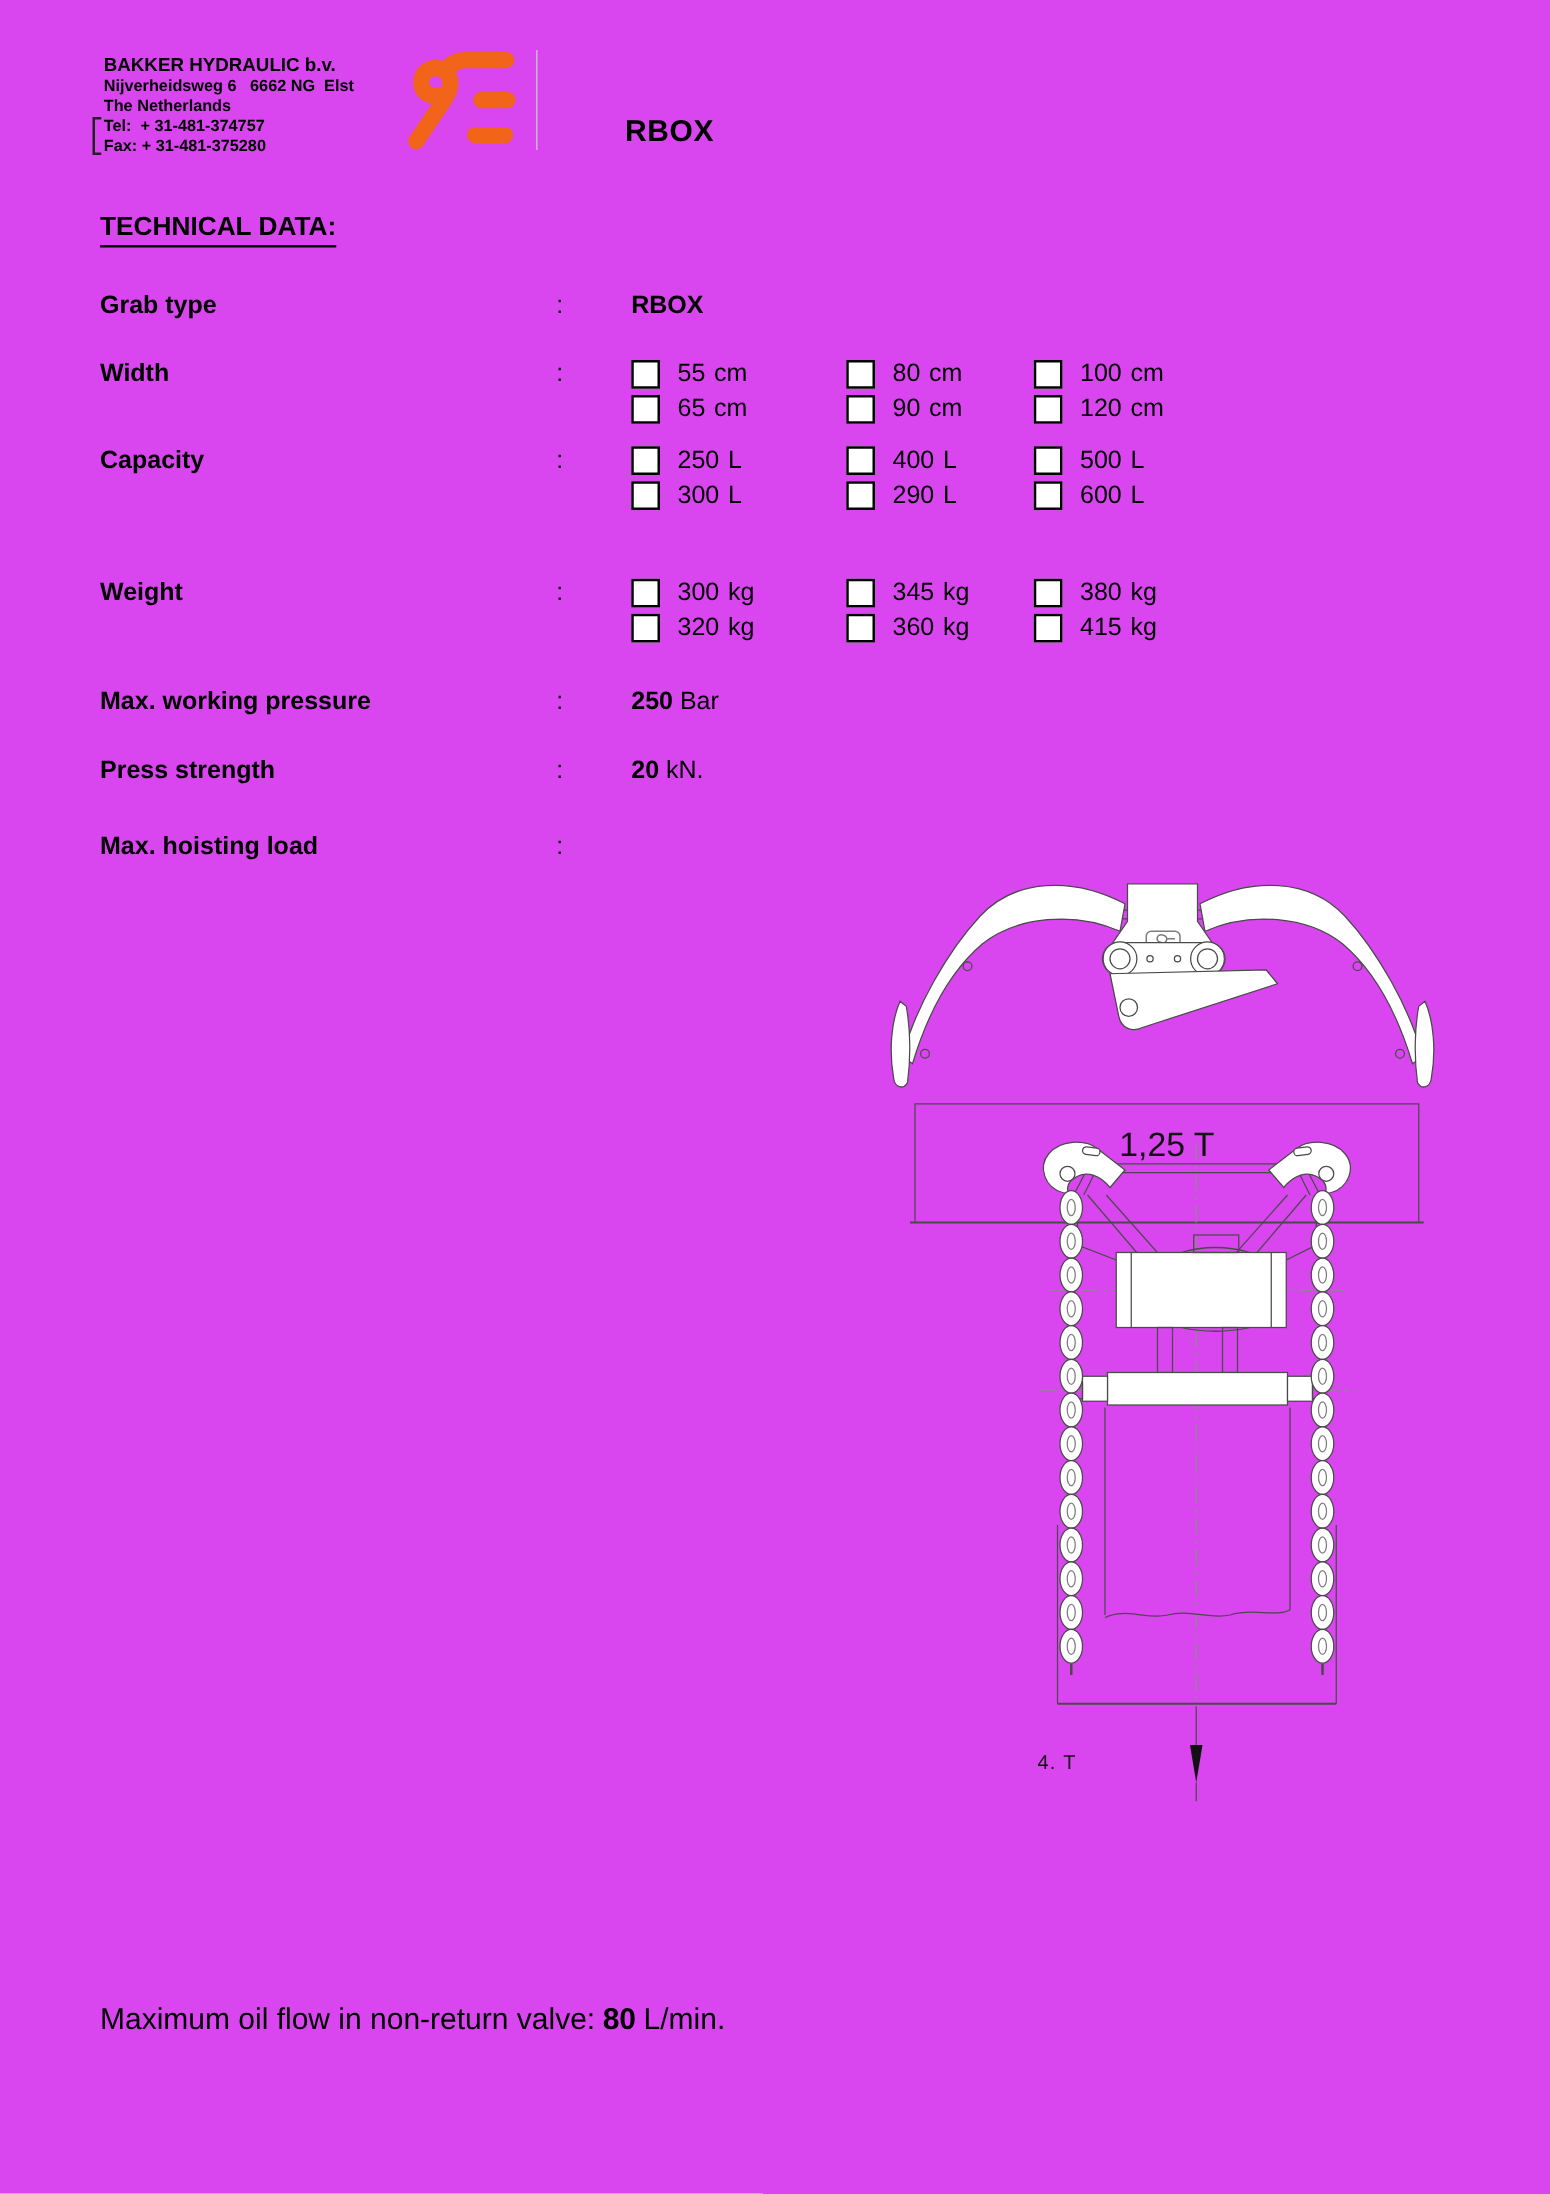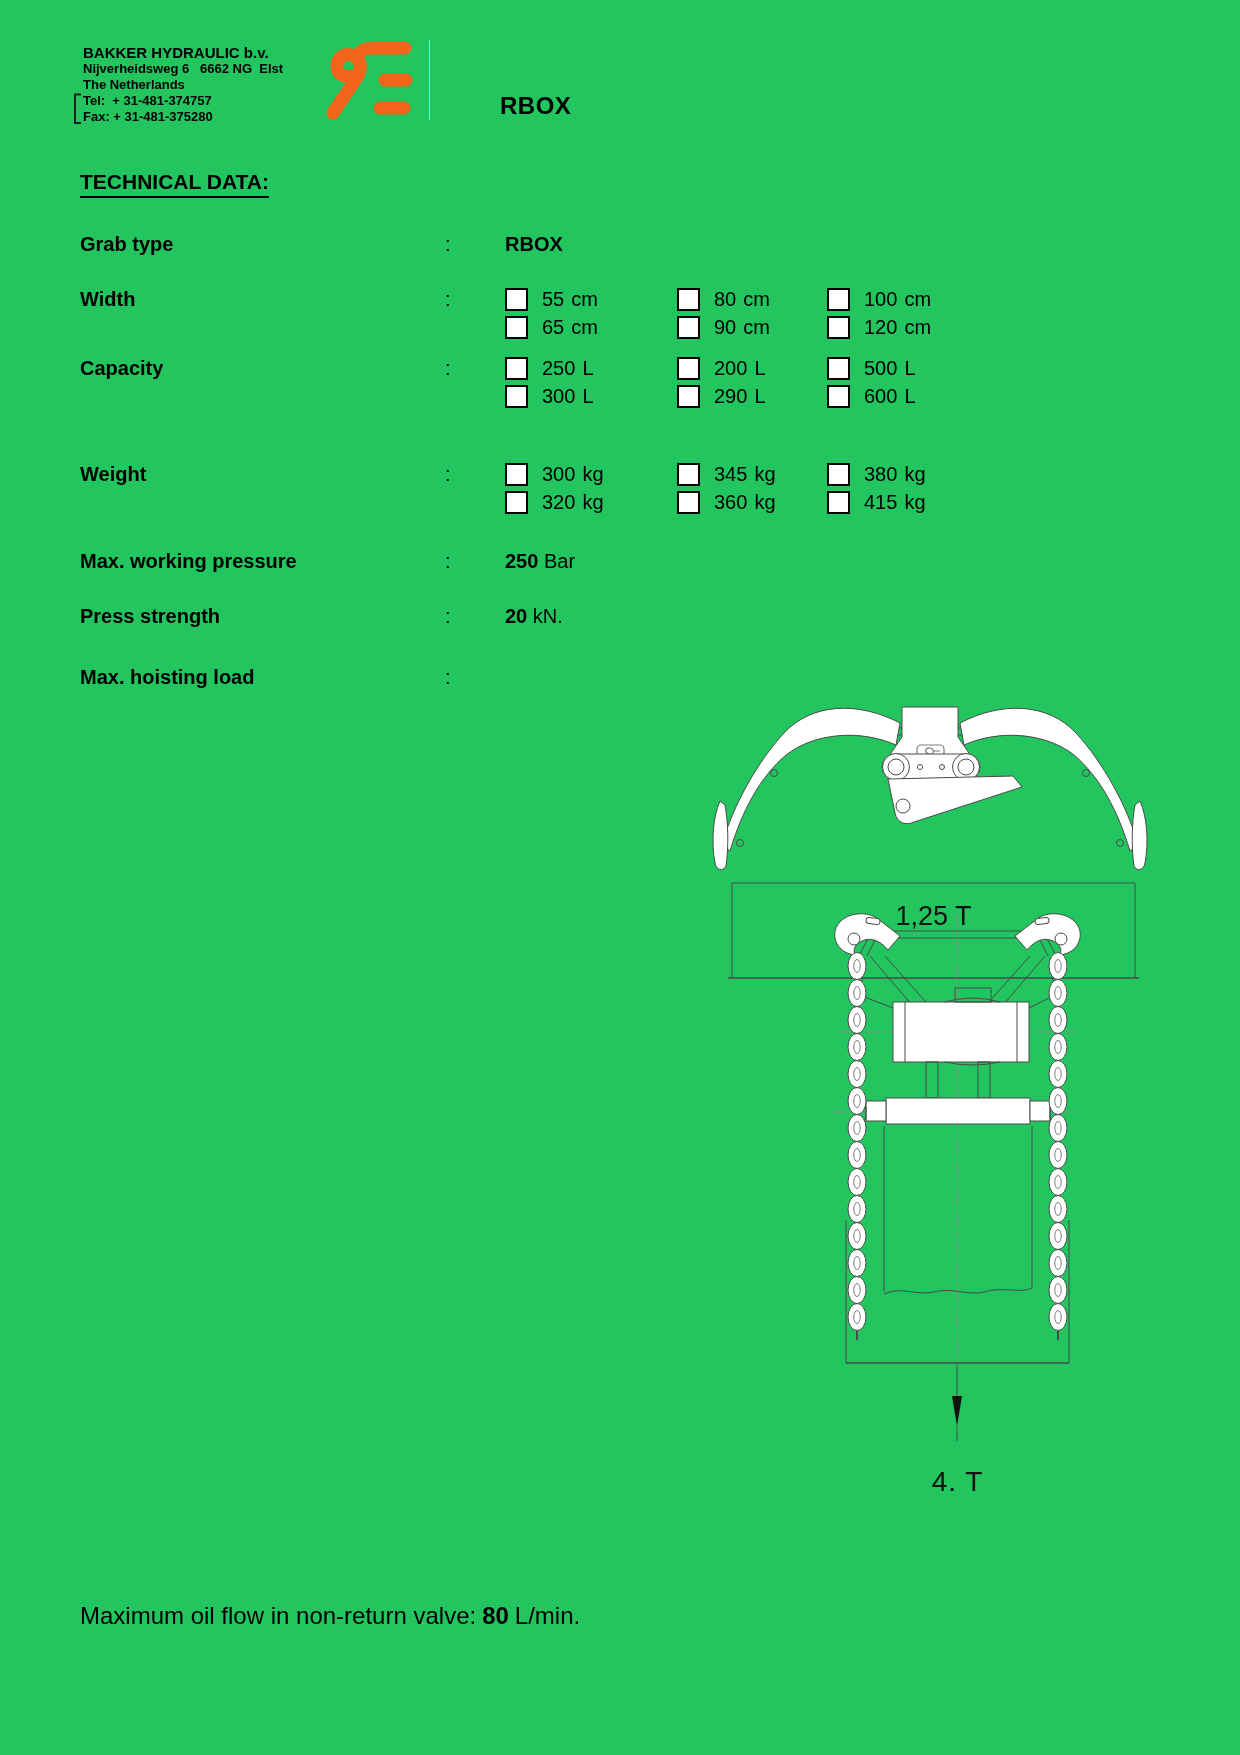--- a/index.html
+++ b/index.html
@@ -1,16 +1,16 @@
 <!DOCTYPE html>
 <html><head>
 <meta charset="utf-8">
 <style>
   html,body{margin:0;padding:0;background:#ffffff;}
-  .page{position:relative;width:1240px;height:1755px;background:#22c55e;
+  .page{position:relative;width:1240px;height:1755px;background:#d946ef;
         font-family:"Liberation Sans",sans-serif;color:#000;overflow:hidden;}
 
   
   .hdr{position:absolute;left:83px;top:45px;}
   .hdr div{font-weight:700;font-size:13px;line-height:16px;white-space:pre;}
   .hdr .name{font-size:15px;}
   .logo{position:absolute;left:325px;top:36px;}
   .vline{position:absolute;left:429px;top:40px;width:1px;height:80px;background:#cccccc;}
   .title{position:absolute;left:500px;top:92px;font-size:24px;font-weight:700;letter-spacing:.5px;}
   .cursor{position:absolute;left:73px;top:93px;}
@@ -32,22 +32,22 @@
   .cb{box-sizing:border-box;width:23px;height:23px;border:2.5px solid #000;background:#fff;
       margin-right:14px;flex:none;}
   .num{font-size:20px;font-weight:400;margin-right:7px;}
   .unit{font-size:20px;}
 
   
   .d1{position:absolute;left:690px;top:695px;}
   .d2{position:absolute;left:830px;top:910px;}
   .cap1{position:absolute;left:732px;top:901px;width:403px;text-align:center;
         font-size:27px;color:#111;}
-  .cap2{position:absolute;left:830px;top:1466px;width:255px;text-align:center;
-        font-size:28px;color:#111;letter-spacing:1px;}
+  .cap2{position:absolute;left:830px;top:1402px;width:255px;text-align:left;
+        font-size:16px;color:#111;letter-spacing:1px;}
 
   
   .footer{position:absolute;left:80px;top:1602px;font-size:24px;}
   .footer .b{margin-left:6px;}
   .footer .u{margin-left:6px;}
   svg{display:block;}
 </style>
 </head>
 <body>
 
@@ -141,21 +141,21 @@
         </div>
       <div class="optline">
           <span class="cb"></span>
           <span class="num">300</span>
           <span class="unit">L</span>
         </div>
     </div>
     <div class="optcol" style="left:677px">
       <div class="optline">
           <span class="cb"></span>
-          <span class="num">200</span>
+          <span class="num">400</span>
           <span class="unit">L</span>
         </div>
       <div class="optline">
           <span class="cb"></span>
           <span class="num">290</span>
           <span class="unit">L</span>
         </div>
     </div>
     <div class="optcol" style="left:827px">
       <div class="optline">

